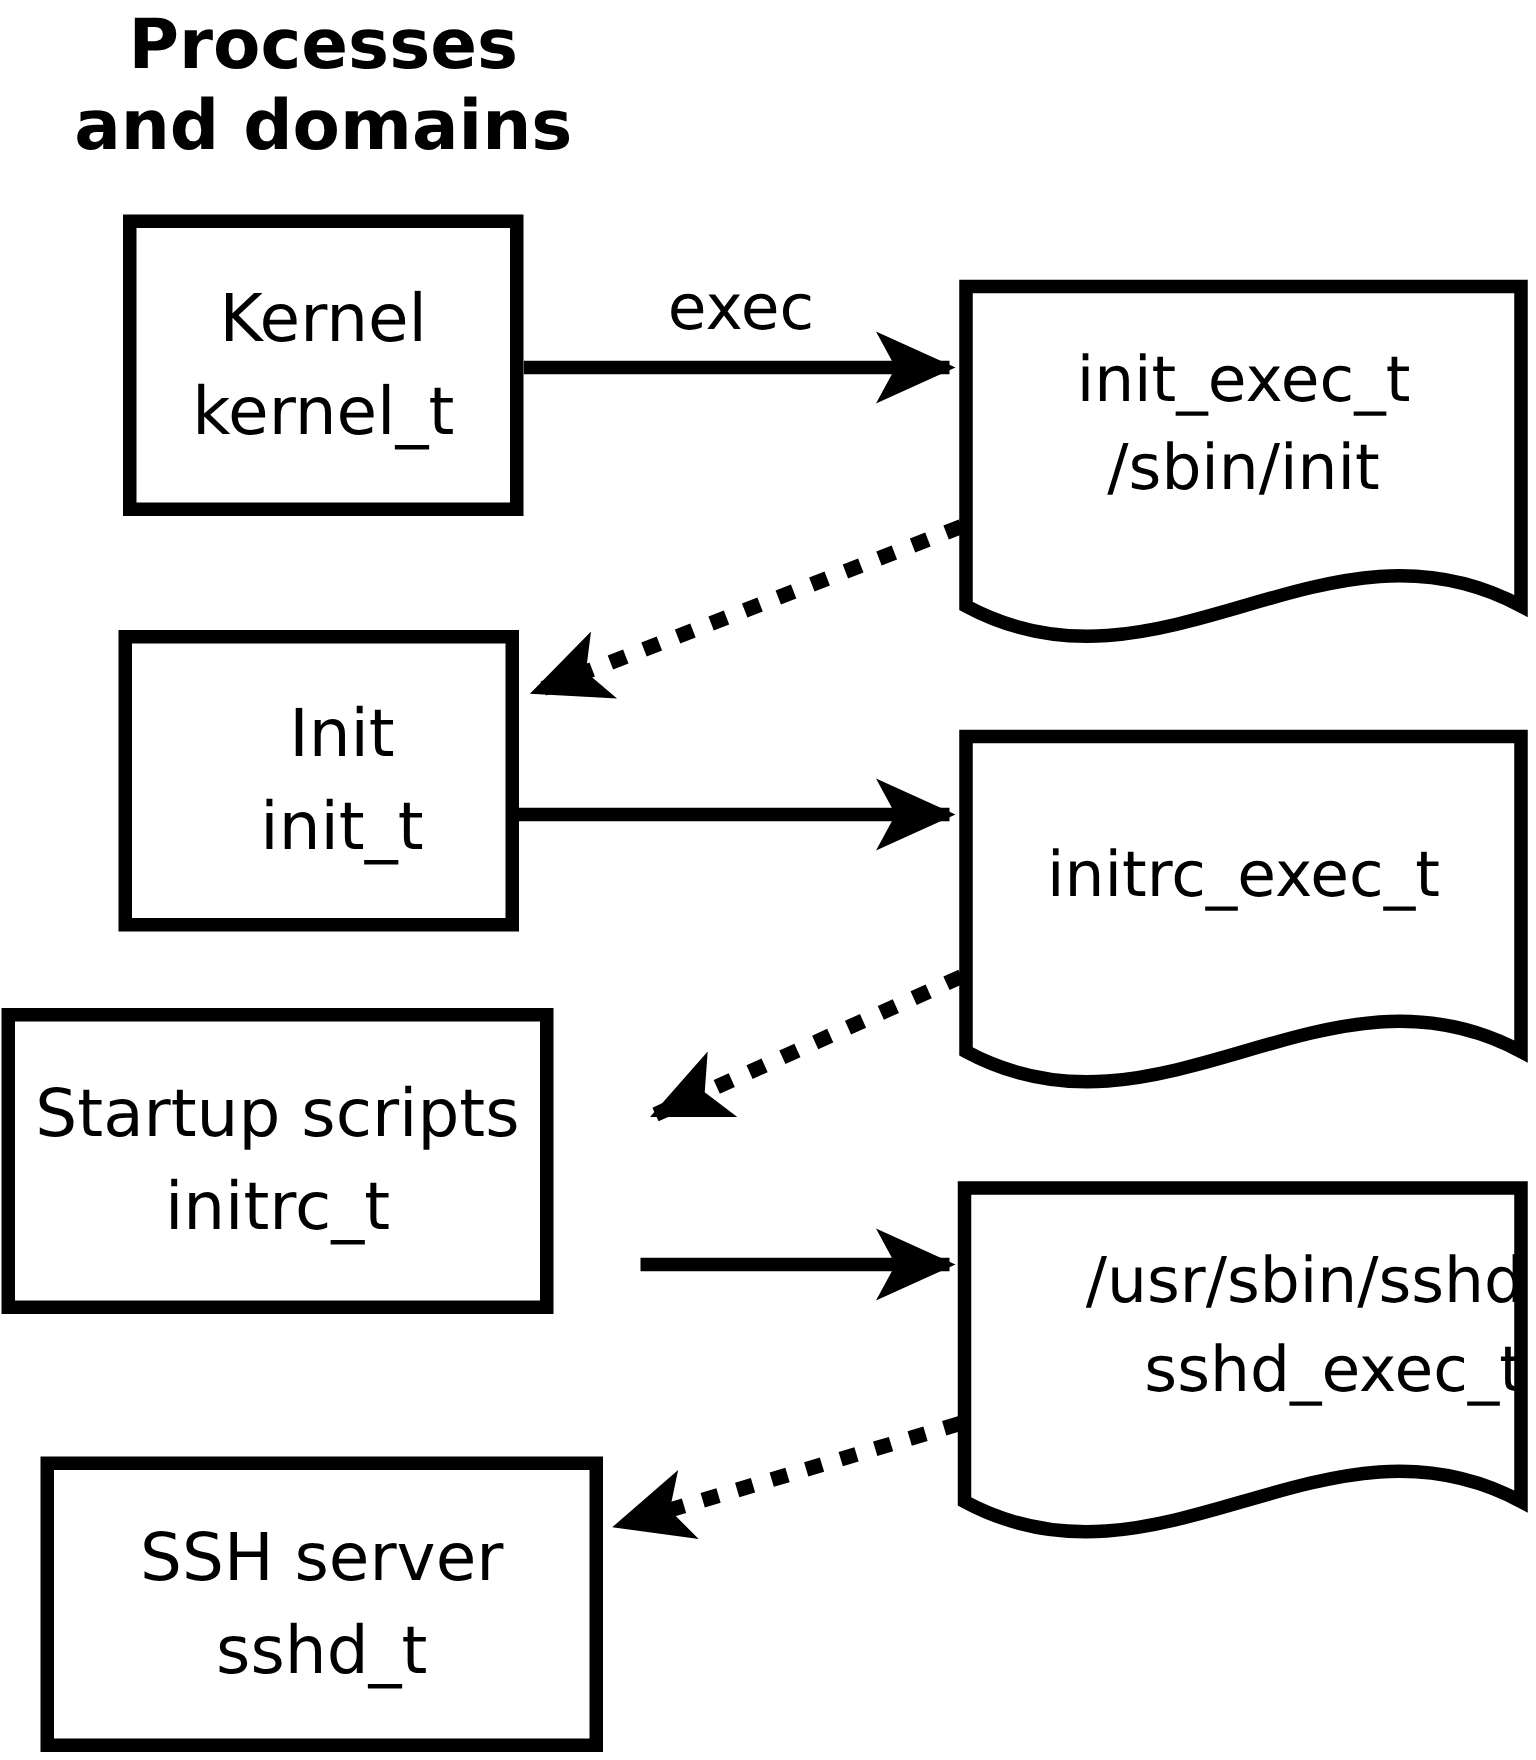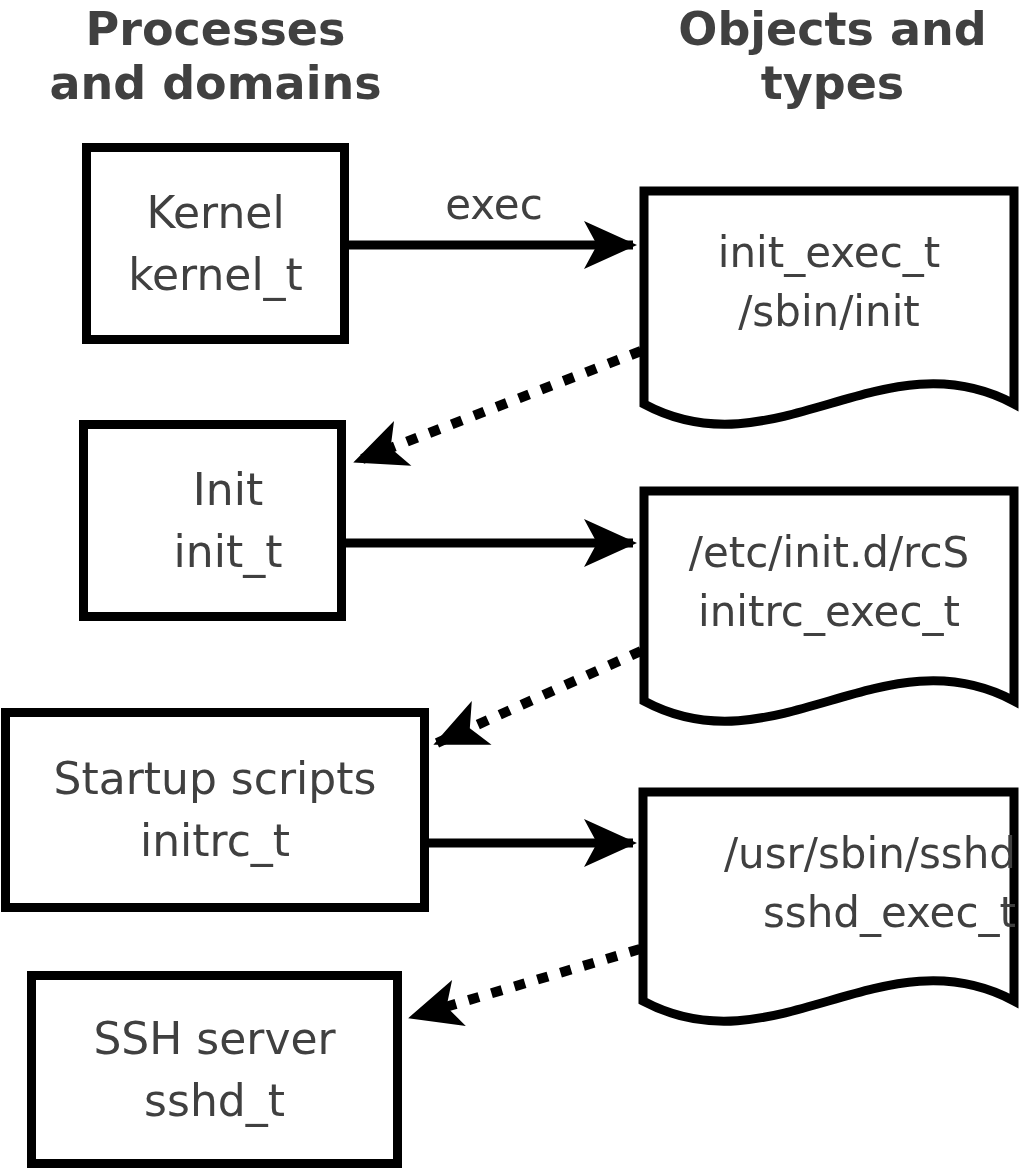--- a/index.html
+++ b/index.html
@@ -5,21 +5,21 @@
   html, body {
     margin: 0;
     padding: 0;
     background: #ffffff;
   }
   #stage {
     position: relative;
     width: 1024px;
     height: 1173px;
     background: #ffffff;
-    color: #404040;
+    color: #000000;
     font-family: "DejaVu Sans", "Liberation Sans", sans-serif;
     overflow: hidden;
   }
   #art {
     position: absolute;
     left: 0;
     top: 0;
   }
   .doc {
     fill: #ffffff;
@@ -56,21 +56,21 @@
     flex-direction: column;
     align-items: center;
     justify-content: center;
     font-size: 44px;
     line-height: 1.4;
     text-align: center;
     white-space: nowrap;
   }
   #box-kernel  { left: 82px; top: 143px; width: 267px; height: 201px; }
   #box-init    { left: 79px; top: 420px; width: 267px; height: 201px; padding-left: 31px; }
-  #box-startup { left: 1px;  top: 708px; width: 428px; height: 204px; }
+  #box-startup { left: 1px;  top: 672px; width: 368px; height: 204px; }
   #box-ssh     { left: 27px; top: 971px; width: 375px; height: 197px; }
   .doc-label {
     position: absolute;
     left: 642px;
     width: 374px;
     height: 180px;
     display: flex;
     flex-direction: column;
     align-items: center;
     justify-content: center;
@@ -115,24 +115,20 @@
 
     <line class="dotted-line" x1="641" y1="351" x2="357" y2="461" marker-end="url(#ah)"></line>
     <line class="dotted-line" x1="641" y1="651" x2="437" y2="743" marker-end="url(#ah)"></line>
     <line class="dotted-line" x1="640" y1="949" x2="412" y2="1017" marker-end="url(#ah)"></line>
   </svg>
 
   <div class="hdr" id="hdr-left">
     <div>Processes</div>
     <div>and domains</div>
   </div>
-  <div class="hdr" id="hdr-right">
-    <div>Objects and</div>
-    <div>types</div>
-  </div>
 
   <div class="pbox" id="box-kernel">
     <div>Kernel</div>
     <div>kernel_t</div>
   </div>
   <div class="pbox" id="box-init">
     <div>Init</div>
     <div>init_t</div>
   </div>
   <div class="pbox" id="box-startup">
@@ -142,21 +138,20 @@
   <div class="pbox" id="box-ssh">
     <div>SSH server</div>
     <div>sshd_t</div>
   </div>
 
   <div class="doc-label" id="lbl-doc1">
     <div>init_exec_t</div>
     <div>/sbin/init</div>
   </div>
   <div class="doc-label" id="lbl-doc2">
-    <div>/etc/init.d/rcS</div>
     <div>initrc_exec_t</div>
   </div>
   <div class="doc-label" id="lbl-doc3">
     <div>/usr/sbin/sshd</div>
     <div>sshd_exec_t</div>
   </div>
 
   <div id="exec-label">exec</div>
 
 </div>

